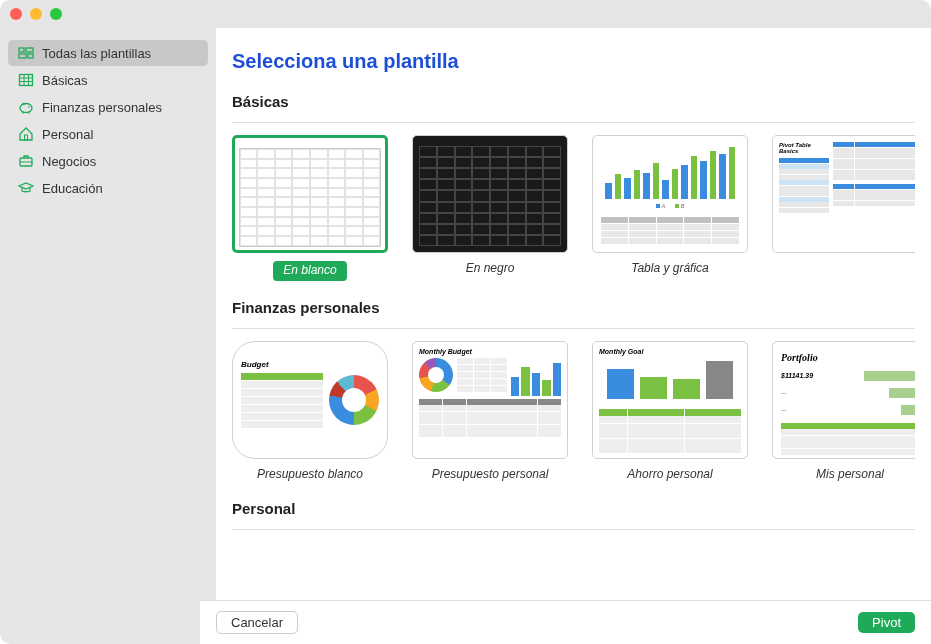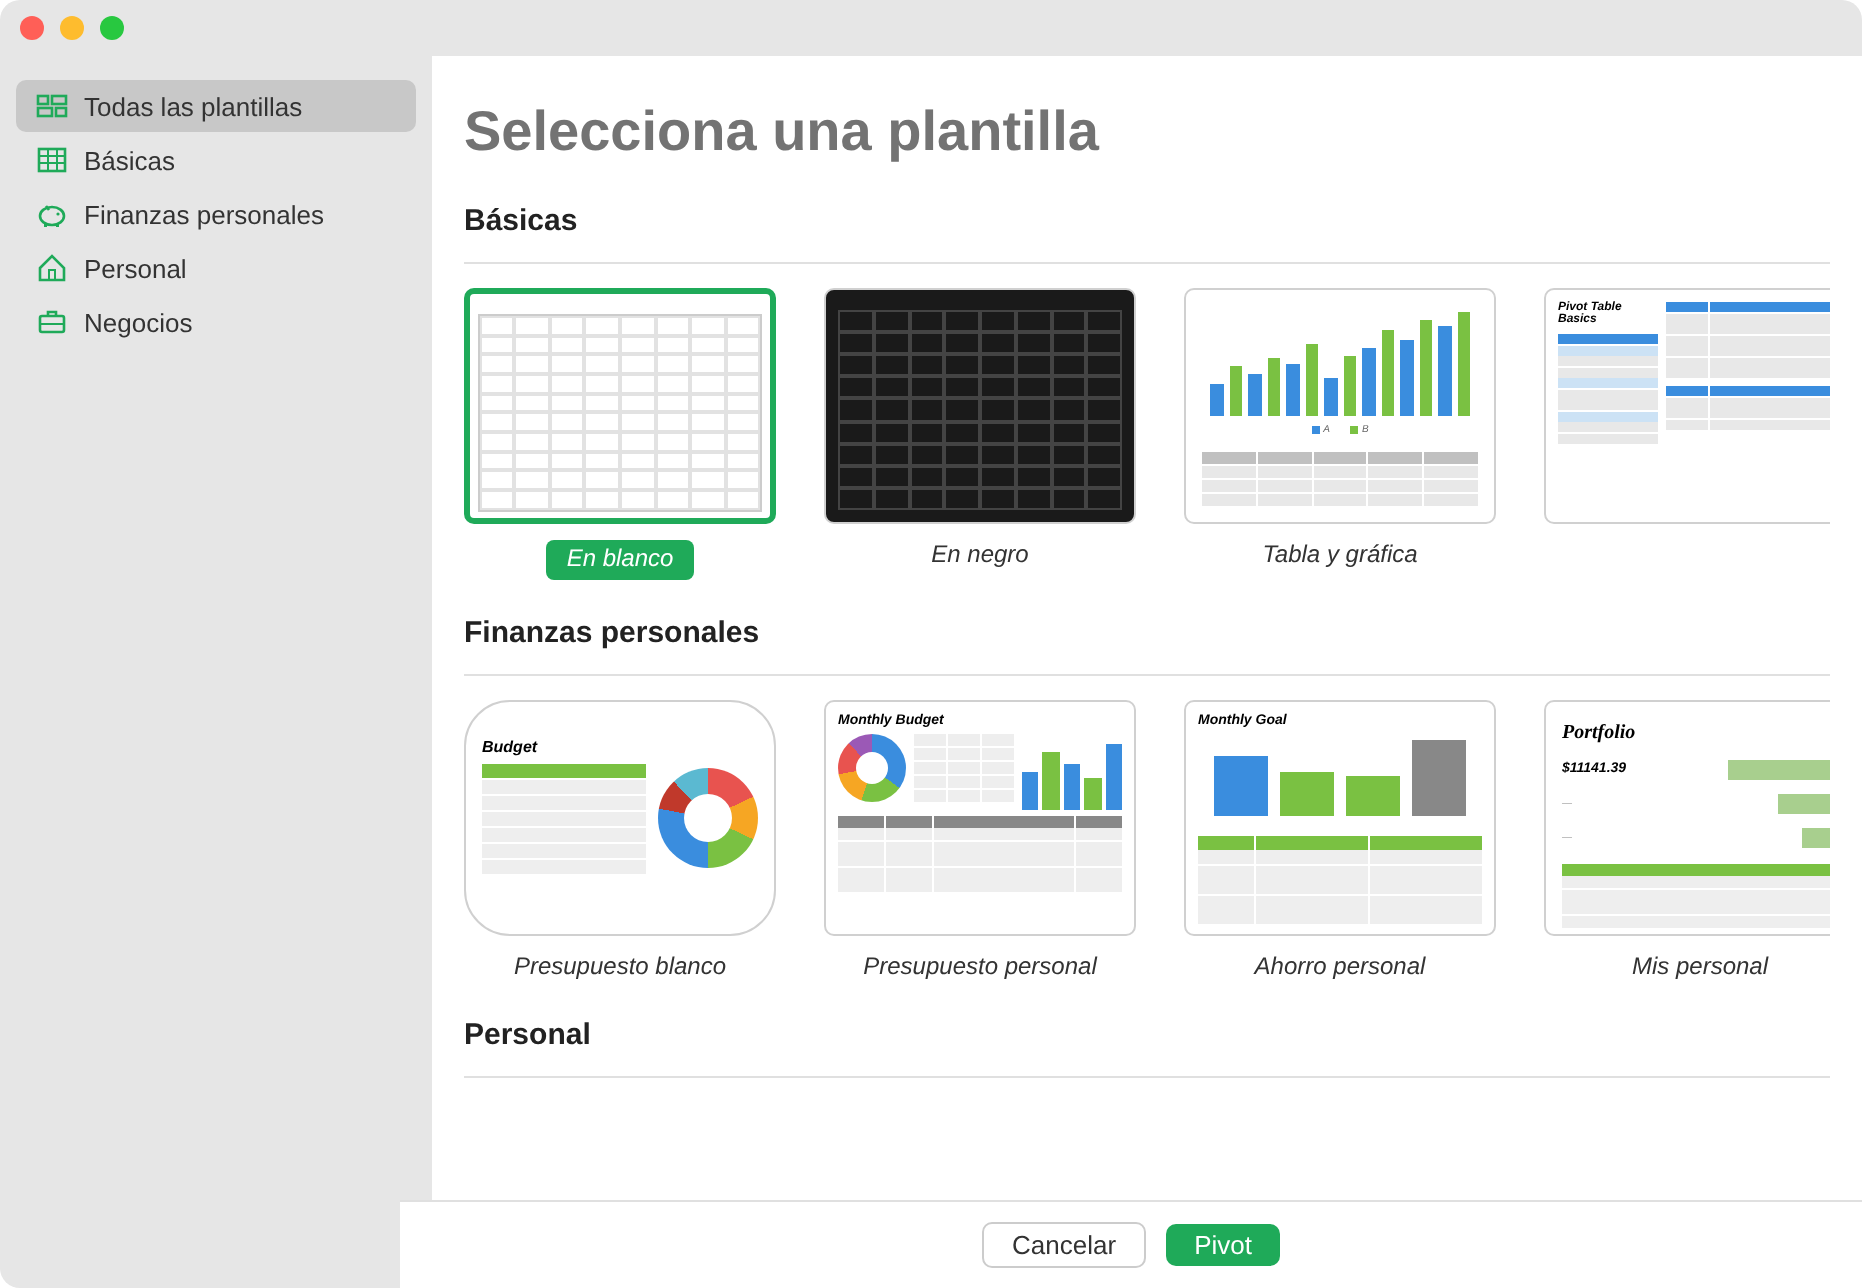--- a/index.html
+++ b/index.html
@@ -70,23 +70,23 @@
       justify-content: center;
     }
     .main {
       flex: 1;
       background: #fff;
       padding: 22px 16px 0 16px;
       overflow: hidden;
       position: relative;
     }
     .main-title {
-      font-size: 28px;
+      font-size: 20px;
       font-weight: 700;
-      color: #737373;
+      color: #1d4ed8;
       margin-bottom: 20px;
     }
     .section-title {
       font-size: 15px;
       font-weight: 700;
       color: #222;
       margin-bottom: 12px;
       margin-top: 6px;
     }
     .template-row {
@@ -133,21 +133,21 @@
     .footer {
       position: absolute;
       bottom: 0;
       left: 200px;
       right: 0;
       height: 44px;
       background: #fff;
       border-top: 1px solid #e0e0e0;
       display: flex;
       align-items: center;
-      justify-content: center;
+      justify-content: space-between;
       padding: 0 16px;
       gap: 10px;
     }
     .btn {
       padding: 3px 14px;
       border-radius: 5px;
       font-size: 13px;
       border: none;
       cursor: pointer;
     }
@@ -321,20 +321,29 @@
       <div class="sidebar-item">
         <span class="sidebar-icon">
           <svg width="16" height="16" viewBox="0 0 16 16">
               <rect x="2" y="5" width="12" height="8" rx="1" fill="none" stroke="#1faa59" stroke-width="1.3"></rect>
               <path d="M6 5 L6 3 L10 3 L10 5" fill="none" stroke="#1faa59" stroke-width="1.3"></path>
               <line x1="2" y1="9" x2="14" y2="9" stroke="#1faa59"></line>
             </svg>
         </span>
         <span>Negocios</span>
       </div>
+      <div class="sidebar-item">
+        <span class="sidebar-icon">
+          <svg width="16" height="16" viewBox="0 0 16 16">
+              <path d="M1 6 L8 3 L15 6 L8 9 Z" fill="none" stroke="#1faa59" stroke-width="1.3"></path>
+              <path d="M4 7.5 L4 11 C4 12 12 12 12 11 L12 7.5" fill="none" stroke="#1faa59" stroke-width="1.3"></path>
+            </svg>
+        </span>
+        <span>Educación</span>
+      </div>
     </div>
 
     <div class="main">
       <div class="main-title">Selecciona una plantilla</div>
 
       <div class="section-title">Básicas</div>
       <div class="divider-line"></div>
       <div class="template-row">
 
         <div class="template-item selected">

